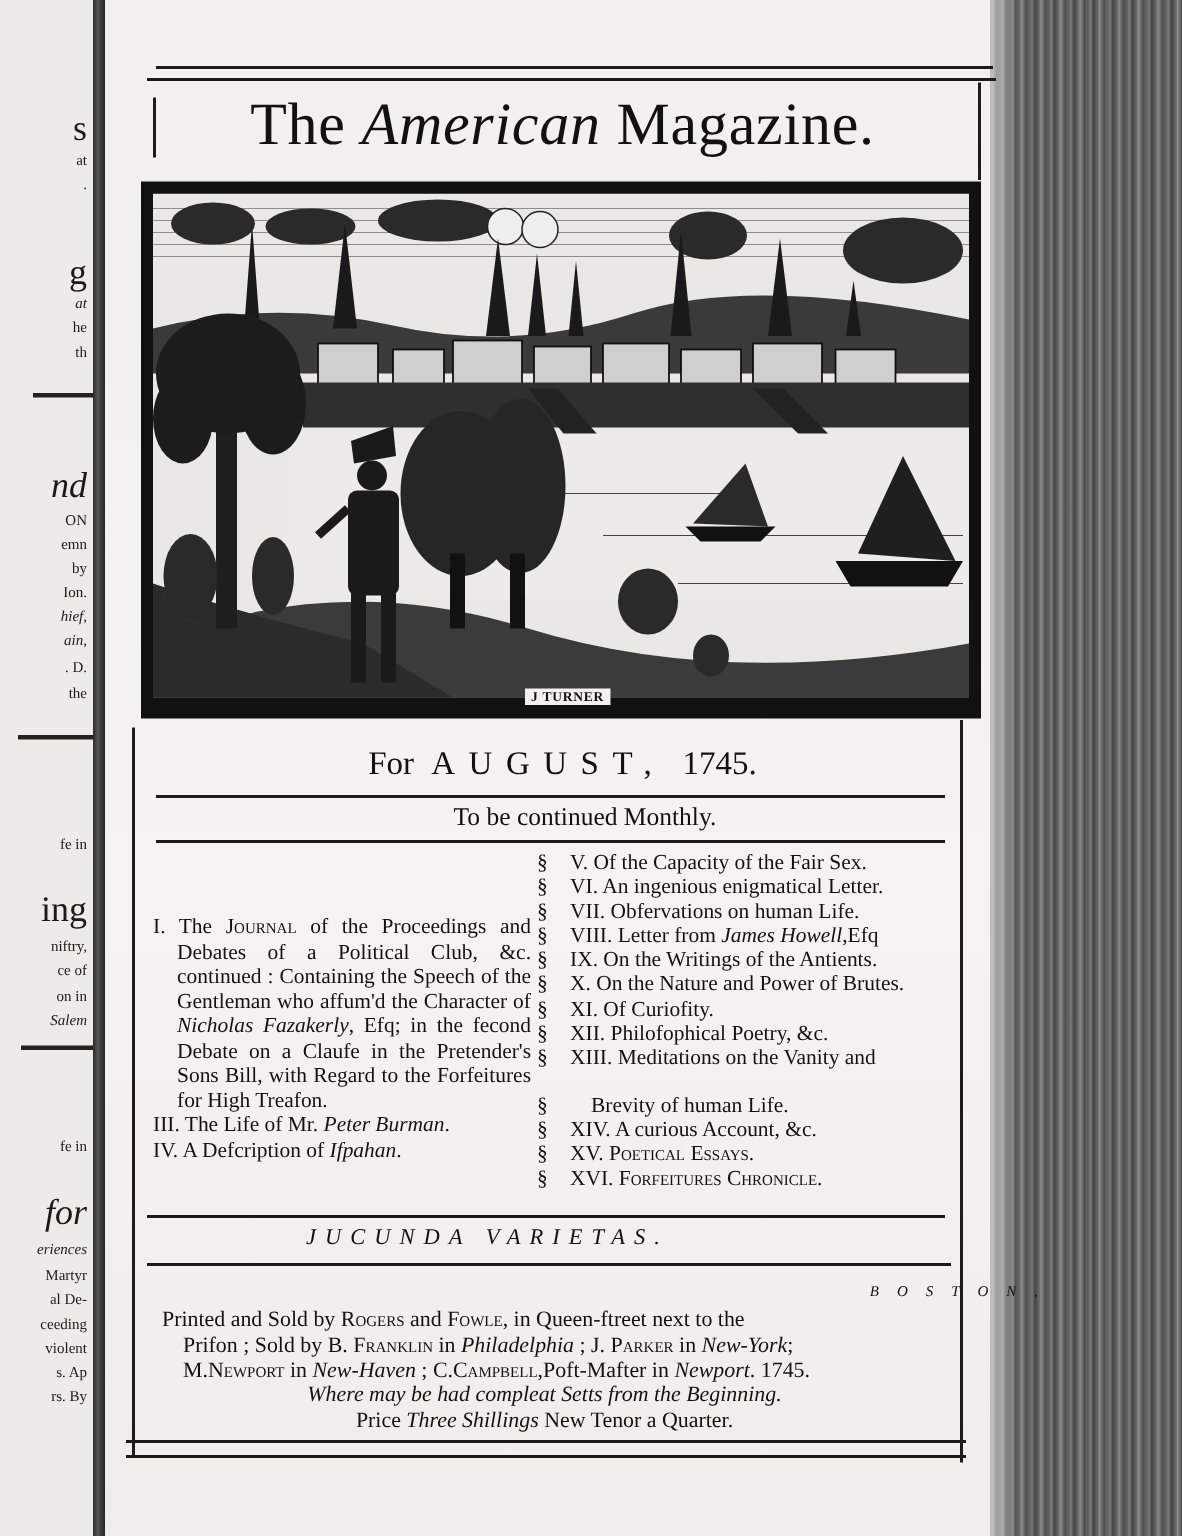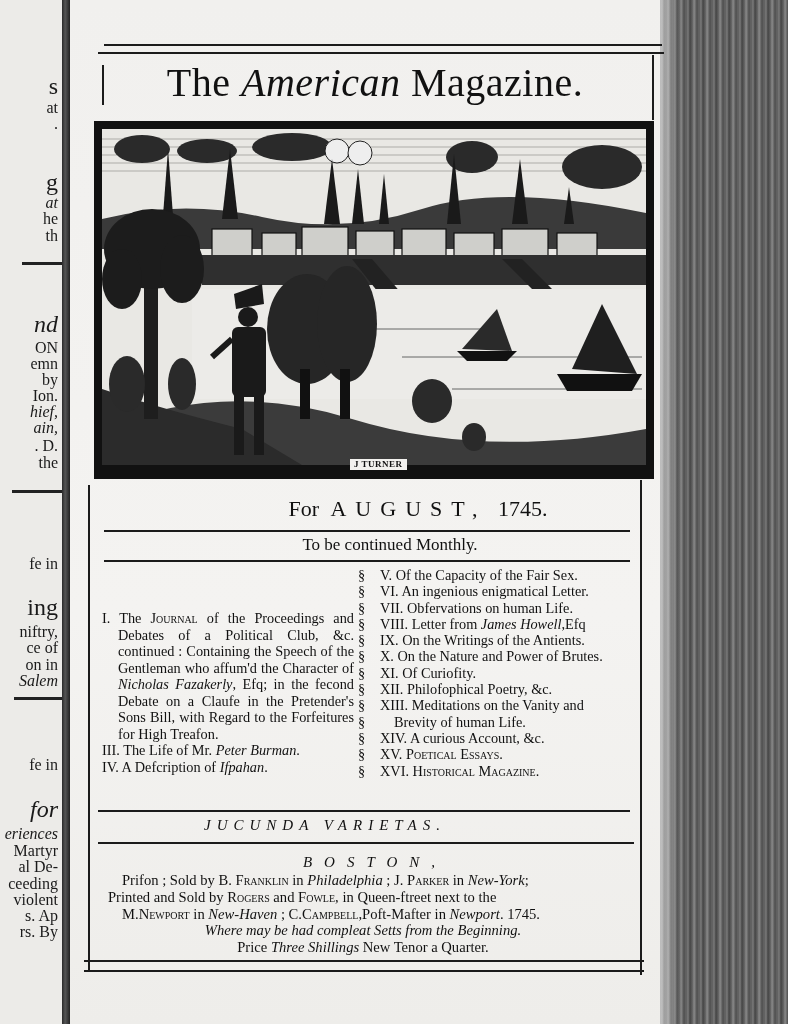--- a/index.html
+++ b/index.html
@@ -1,46 +1,46 @@
 <!DOCTYPE html>
 <html><head>
 <meta charset="utf-8">
 <style>
   html,body{margin:0;padding:0;}
   body{width:788px;height:1024px;overflow:hidden;background:#1a1a1a;position:relative;font-family:"Liberation Serif","DejaVu Serif",serif;color:#111;}
   .left-page{position:absolute;left:0;top:0;width:62px;height:1024px;background:#ecebe8;overflow:hidden;}
-  .left-page .frag{position:absolute;right:4px;text-align:right;white-space:nowrap;font-size:16px;line-height:16px;color:#1a1a1a;}
+  .left-page .frag{position:absolute;right:4px;text-align:right;white-space:nowrap;font-size:10px;line-height:16px;color:#1a1a1a;}
   .left-page .big{font-size:24px;line-height:24px;}
   .left-page .it{font-style:italic;}
   .left-page .rule{position:absolute;right:0;height:3px;background:#222;}
   .gutter{position:absolute;left:62px;top:0;width:8px;height:1024px;background:linear-gradient(90deg,#2a2a2a,#555 40%,#222);}
   .page{position:absolute;left:70px;top:0;width:600px;height:1024px;background:linear-gradient(180deg,#f1f0ee 0%,#f4f3f1 60%,#eeedea 100%);}
   .edge{position:absolute;left:660px;top:0;width:128px;height:1024px;
     background:repeating-linear-gradient(90deg,#5a5a5a 0px,#7a7a7a 2px,#444 4px,#6b6b6b 7px,#8c8c8c 8px,#4e4e4e 11px,#666 13px);}
   .edge-shade{position:absolute;left:660px;top:0;width:20px;height:1024px;background:linear-gradient(90deg,rgba(230,230,230,.7),rgba(0,0,0,0));}
   .hrule{position:absolute;height:2px;background:#1b1b1b;}
   .vrule{position:absolute;width:2px;background:#1b1b1b;}
   .title{position:absolute;left:90px;top:58px;width:570px;text-align:center;font-size:40px;line-height:50px;letter-spacing:0.5px;}
   .title .it{}
   .woodcut{position:absolute;left:94px;top:121px;width:560px;height:358px;background:#111;}
   .woodcut svg{position:absolute;left:8px;top:8px;width:544px;height:336px;}
   .credit{position:absolute;left:350px;top:459px;padding:0 4px;background:#f2f1ee;font-size:9px;font-weight:bold;letter-spacing:0.5px;line-height:11px;}
-  .for-line{position:absolute;left:90px;top:494px;width:656px;text-align:center;font-size:22px;line-height:30px;}
+  .for-line{position:absolute;left:90px;top:494px;width:570px;text-align:center;font-size:22px;line-height:30px;}
   .for-line .month{letter-spacing:9px;margin:0 6px;}
   .monthly{position:absolute;left:90px;top:533px;width:600px;text-align:center;font-size:17px;line-height:24px;}
   .contents-left{position:absolute;left:102px;top:567px;width:252px;font-size:14.3px;line-height:16.5px;text-align:justify;margin-top:43px;}
   .contents-left .item{padding-left:16px;text-indent:-16px;}
   .contents-right{position:absolute;left:358px;top:567px;width:280px;font-size:14.3px;line-height:16.3px;}
   .contents-right .item{position:relative;padding-left:22px;}
   .contents-right .item .sect{position:absolute;left:0;top:0;}
-  .contents-right .item .cont{display:block;padding-left:14px;}
+  .contents-right .item .cont{display:block;padding-left:14px;margin-top:15px;}
   .sc{font-variant:small-caps;}
   .it{font-style:italic;}
   .motto{position:absolute;left:90px;top:814px;width:470px;text-align:center;font-size:15px;font-style:italic;letter-spacing:6px;line-height:22px;}
-  .city{position:absolute;left:90px;top:853px;width:570px;text-align:center;font-size:15px;font-style:italic;letter-spacing:12px;line-height:18px;}
+  .city{position:absolute;left:90px;top:853px;width:570px;text-align:right;font-size:10px;font-style:italic;letter-spacing:12px;line-height:18px;padding-left:44px;}
   .imprint{position:absolute;left:108px;top:872px;width:510px;font-size:14.6px;line-height:16.8px;text-align:justify;}
   .imprint .ln{display:block;}
   .imprint .c{text-align:center;}
   .imprint .ind{padding-left:14px;}
 </style>
 </head>
 <body>
 
 <div class="left-page" id="leftPage">
     <span class="frag big" style="top: 74px;">s</span>
@@ -219,30 +219,30 @@
     <div class="item"><span class="sect">§</span><span>X. </span><span>On the Nature and Power of Brutes.</span></div>
     <div class="item"><span class="sect">§</span><span>XI. </span><span>Of Curiofity.</span></div>
     <div class="item"><span class="sect">§</span><span>XII. </span><span>Philofophical Poetry, &amp;c.</span></div>
     <div class="item"><span class="sect">§</span><span>XIII. </span><span>Meditations on the Vanity and</span></div>
     <div class="item">
       <span class="sect">§</span>
       <span class="cont">Brevity of human Life.</span>
     </div>
     <div class="item"><span class="sect">§</span><span>XIV. </span><span>A curious Account, &amp;c.</span></div>
     <div class="item"><span class="sect">§</span><span>XV. </span><span class="sc">Poetical Essays.</span></div>
-    <div class="item"><span class="sect">§</span><span>XVI. </span><span class="sc">Historical Magazine.</span></div>
+    <div class="item"><span class="sect">§</span><span>XVI. </span><span class="sc">Forfeitures Chronicle.</span></div>
   </div>
 
 <div class="hrule" style="left:98px;top:810px;width:532px;"></div>
 <div class="motto">JUCUNDA VARIETAS.</div>
 <div class="hrule" style="left:98px;top:842px;width:536px;"></div>
 
 <div class="city">BOSTON,</div>
 <div class="imprint" id="imprint">
+    <span class="ln"><span>Printed and Sold by </span><span class="sc">Rogers</span><span> and </span><span class="sc">Fowle</span><span>, in Queen-ftreet next to the</span></span>
     <span class="ln ind"><span>Prifon ; Sold by B. </span><span class="sc">Franklin</span><span> in </span><span class="it">Philadelphia</span><span> ; J. </span><span class="sc">Parker</span><span> in </span><span class="it">New-York</span><span>;</span></span>
-    <span class="ln"><span>Printed and Sold by </span><span class="sc">Rogers</span><span> and </span><span class="sc">Fowle</span><span>, in Queen-ftreet next to the</span></span>
     <span class="ln ind"><span>M.</span><span class="sc">Newport</span><span> in </span><span class="it">New-Haven</span><span> ; C.</span><span class="sc">Campbell</span><span>,Poft-Mafter in </span><span class="it">Newport</span><span>. 1745.</span></span>
     <span class="ln c it">Where may be had compleat Setts from the Beginning.</span>
     <span class="ln c"><span>Price </span><span class="it">Three Shillings</span><span> New Tenor a Quarter.</span></span>
   </div>
 
 <div class="hrule" style="left:84px;top:960px;width:560px;"></div>
 <div class="hrule" style="left:84px;top:970px;width:560px;"></div>
 
 </body></html>

